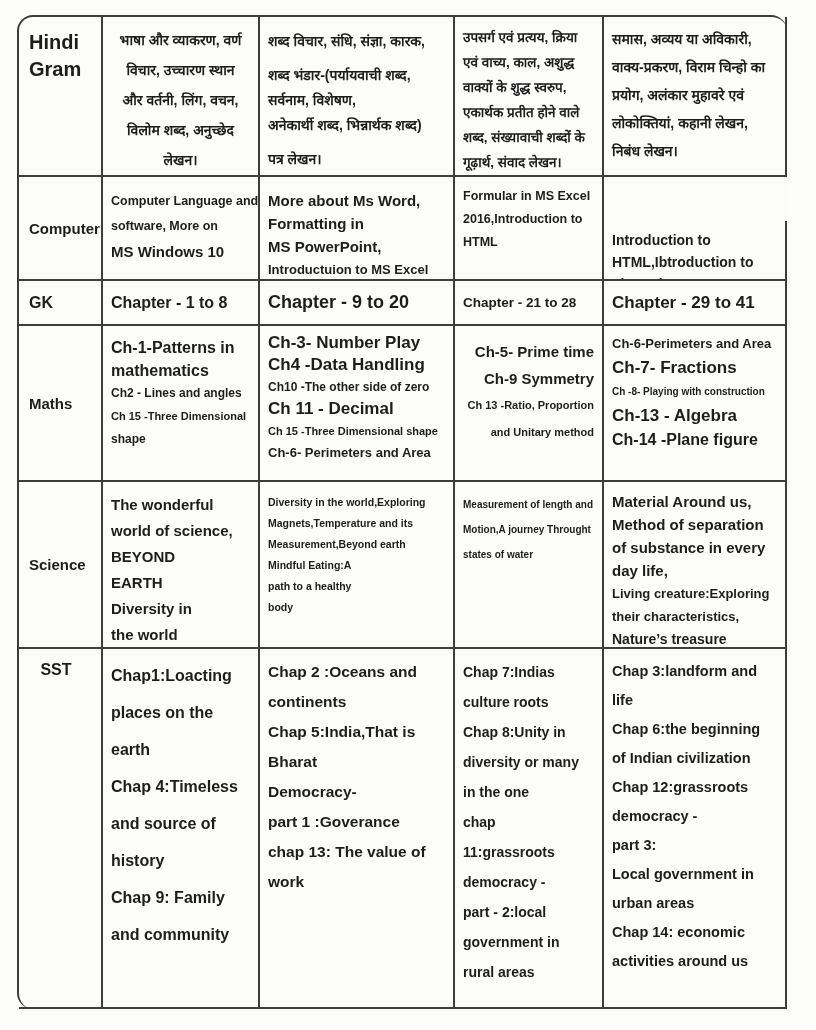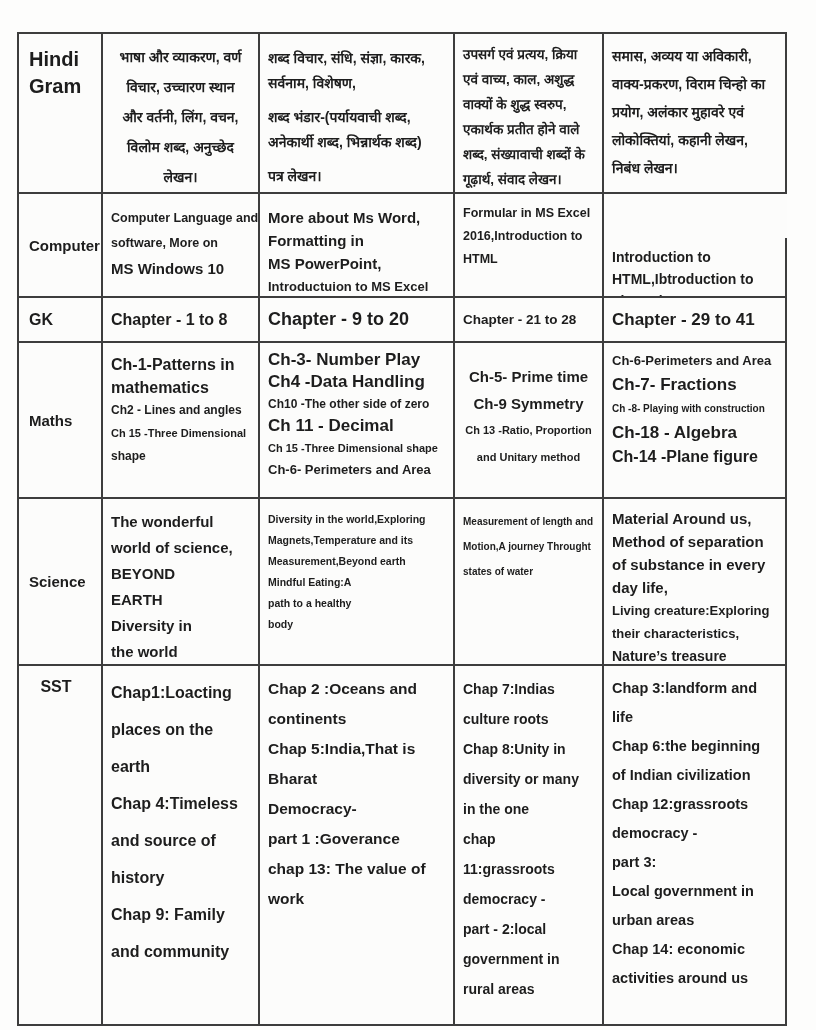--- a/index.html
+++ b/index.html
@@ -6,28 +6,29 @@
   body{
     width:816px;height:1030px;
     background:#fdfdfc;
     font-family:"Liberation Sans","DejaVu Sans",sans-serif;
     color:#1d1d1d;
     position:relative;
     overflow:hidden;
   }
   .page{position:absolute;left:0;top:0;width:816px;height:1030px;}
   .syllabus-table{
-    position:absolute;left:17px;top:32px;
+    position:absolute;left:17px;top:15px;
     width:768px;
     display:grid;
     grid-template-columns:84px 157px 195px 149px 183px;
     grid-template-rows:160px 104px 45px 156px 167px 360px;
     border-top:2px solid #3d3d3d;
     border-left:2px solid #3d3d3d;
     background:#fcfcfb;
+    border-radius:16px;
   }
   .row{display:contents;}
   .cell{
     border-right:2px solid #3d3d3d;
     border-bottom:2px solid #3d3d3d;
     overflow:hidden;
     padding:4px 8px;
     font-weight:700;
     box-sizing:border-box;
   }
@@ -59,21 +60,21 @@
   .r2c5{font-size:14px;line-height:22px;padding-top:8px;margin-top:44px;}
   
   .vc1{display:flex;flex-direction:column;justify-content:center;}
   .r3c2{font-size:16px;}
   .r3c3{font-size:18px;}
   .r3c4{font-size:13.5px;}
   .r3c5{font-size:17px;}
   
   .r4c2{line-height:23px;padding-top:10px;}
   .r4c3{line-height:22px;padding-top:6px;}
-  .r4c4{line-height:27px;padding-top:20px;text-align:center;}
+  .r4c4{line-height:27px;padding-top:12px;text-align:right;}
   .r4c5{line-height:24px;padding-top:6px;}
   
   .r5c2{font-size:15px;line-height:26px;padding-top:10px;}
   .r5c3{font-size:10.5px;line-height:21px;padding-top:10px;}
   .r5c4{font-size:10px;line-height:25px;padding-top:10px;}
   .r5c5{font-size:15px;line-height:23px;padding-top:8px;}
   
   .r6c2{font-size:16px;line-height:37px;padding-top:8px;}
   .r6c3{font-size:15.5px;line-height:30px;padding-top:8px;}
   .r6c4{font-size:14px;line-height:30px;padding-top:8px;}
@@ -89,22 +90,22 @@
       <div class="cell label top r1c1">Hindi Gram</div>
       <div class="cell r1c2">
           <span class="line">भाषा और व्याकरण, वर्ण</span>
           <span class="line">विचार, उच्चारण स्थान</span>
           <span class="line">और वर्तनी, लिंग, वचन,</span>
           <span class="line">विलोम शब्द, अनुच्छेद</span>
           <span class="line">लेखन।</span>
         </div>
       <div class="cell r1c3">
           <span class="line">शब्द विचार, संधि, संज्ञा, कारक,</span>
+          <span class="line gap">शब्द भंडार-(पर्यायवाची शब्द,</span>
           <span class="line">सर्वनाम, विशेषण,</span>
-          <span class="line gap">शब्द भंडार-(पर्यायवाची शब्द,</span>
           <span class="line">अनेकार्थी शब्द, भिन्नार्थक शब्द)</span>
           <span class="line gap">पत्र लेखन।</span>
         </div>
       <div class="cell r1c4">
           <span class="line">उपसर्ग एवं प्रत्यय, क्रिया</span>
           <span class="line">एवं वाच्य, काल, अशुद्ध</span>
           <span class="line">वाक्यों के शुद्ध स्वरुप,</span>
           <span class="line">एकार्थक प्रतीत होने वाले</span>
           <span class="line">शब्द, संख्यावाची शब्दों के</span>
           <span class="line">गूढ़ार्थ, संवाद लेखन।</span>
@@ -180,21 +181,21 @@
       <div class="cell r4c4">
           <span class="line f15">Ch-5- Prime time</span>
           <span class="line f15">Ch-9  Symmetry</span>
           <span class="line f11">Ch 13 -Ratio, Proportion</span>
           <span class="line f11">and  Unitary method</span>
         </div>
       <div class="cell r4c5">
           <span class="line f13">Ch-6-Perimeters and Area</span>
           <span class="line f17">Ch-7- Fractions</span>
           <span class="line f10">Ch -8- Playing with construction</span>
-          <span class="line f17">Ch-18 - Algebra</span>
+          <span class="line f17">Ch-13 - Algebra</span>
           <span class="line f16">Ch-14 -Plane figure</span>
         </div>
     </div>
 
     <div class="row">
       <div class="cell label r5c1">Science</div>
       <div class="cell r5c2">
           <span class="line">The wonderful</span>
           <span class="line">world of science,</span>
           <span class="line">BEYOND</span>

